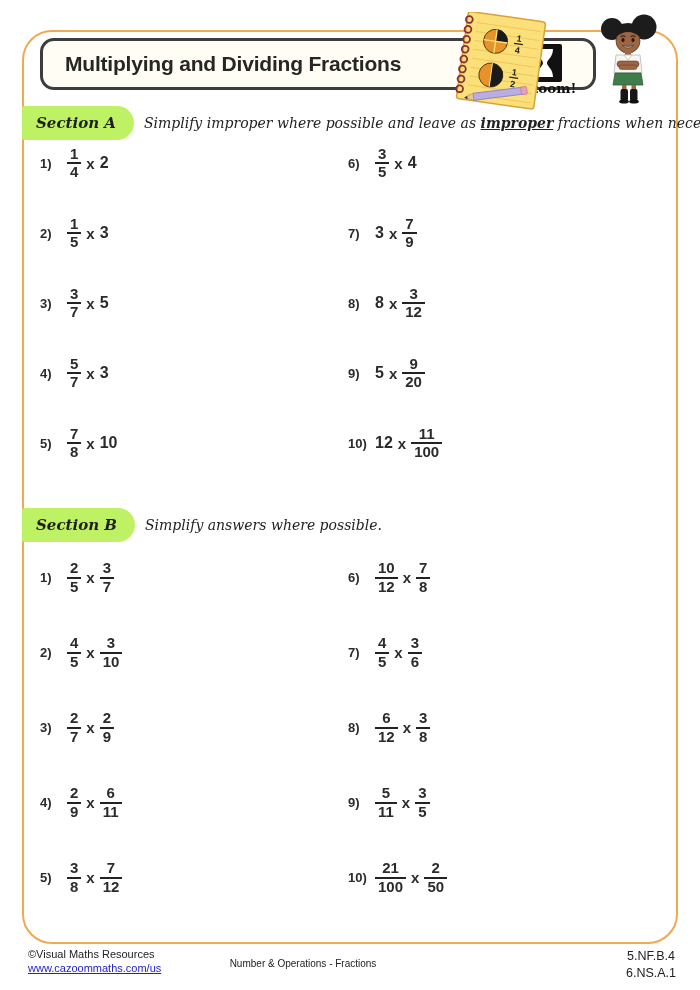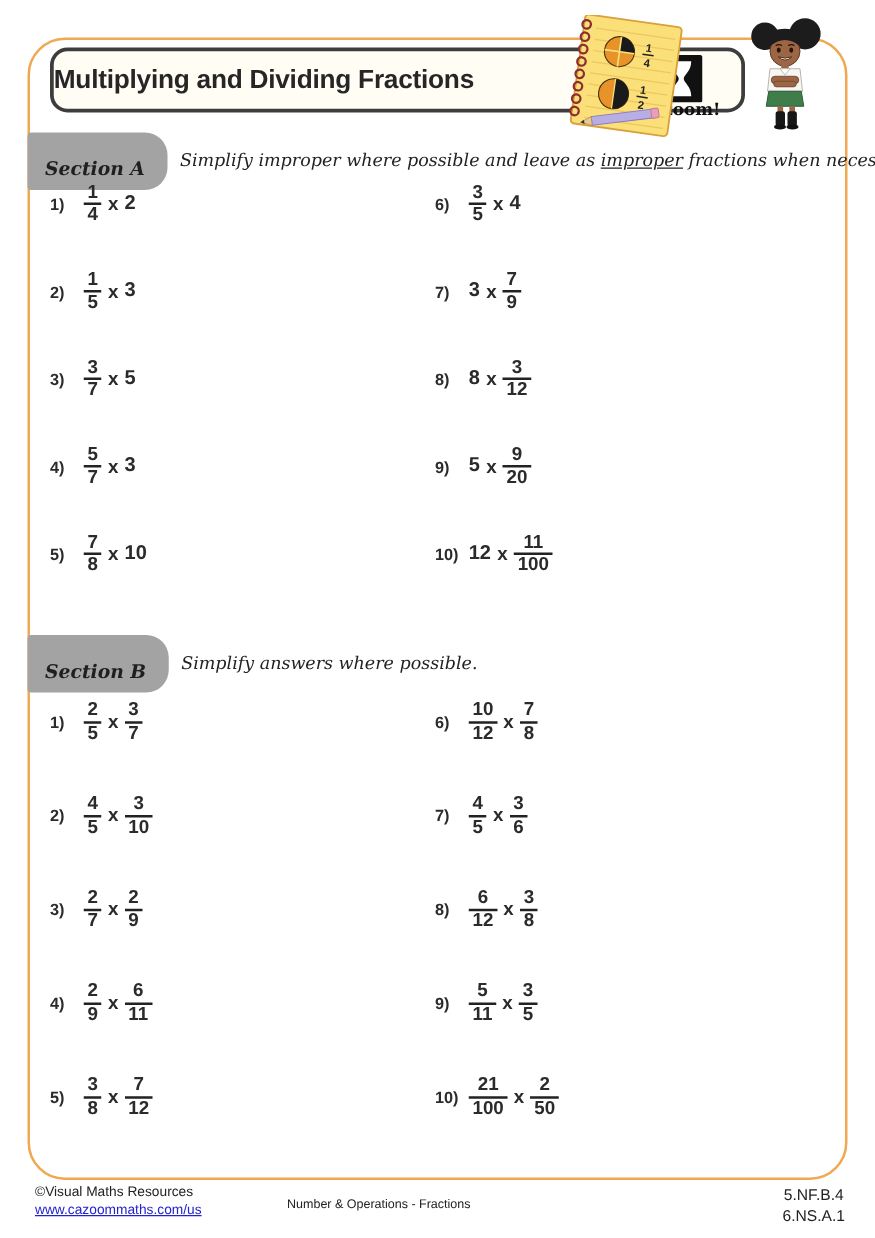--- a/index.html
+++ b/index.html
@@ -12,46 +12,46 @@
     position:absolute; left:22px; top:30px; width:656px; height:914px;
     border:2px solid #f0a851; border-radius:30px; z-index:1;
   }
   
   .title-box {
     position:absolute; left:40px; top:38px; width:556px; height:52px;
     border:3px solid #3d3d3d; border-radius:14px; background:#fffdf4;
     display:flex; align-items:center; z-index:2;
   }
   .title-box h1 {
-    font-size:21px; font-weight:bold; color:#262626; letter-spacing:-0.2px;
+    font-size:21px; font-weight:bold; color:#262626; margin-left:22px; letter-spacing:-0.2px;
   }
   .logo {
     position:absolute; right:6px; top:3px; width:84px; text-align:center; line-height:1;
   }
   .logo svg { display:block; margin:0 auto; }
   .logo-text {
     display:block; font-family:"DejaVu Serif", serif; font-weight:bold;
     font-size:13.5px; color:#111; margin-top:0px;
   }
   .notepad { position:absolute; left:438px; top:12px; z-index:3; }
   .character { position:absolute; left:596px; top:14px; z-index:3; }
   
   .sec-head { position:absolute; left:22px; display:flex; align-items:center; z-index:2; }
   #sec-head-0 { top:106px; } #sec-head-1 { top:508px; }
   .pill {
-    background:#a3a3a3; border-radius:3px 18px 18px 3px;
-    padding:20px 18px 8px 14px;
+    background:#bef264; border-radius:3px 18px 18px 3px;
+    padding:8px 18px 8px 14px;
     font-family:"DejaVu Serif", serif; font-style:italic; font-weight:bold;
     font-size:15px; color:#1f1f1f; white-space:nowrap;
   }
   .instr {
     margin-left:10px; font-family:"DejaVu Serif", serif; font-style:italic;
     font-size:14px; color:#222; white-space:nowrap;
   }
-  .instr .emph { font-weight:normal; text-decoration:underline; }
+  .instr .emph { font-weight:bold; text-decoration:underline; }
   
   .probgrid {
     position:absolute; left:40px; width:616px;
     display:grid; grid-template-columns:308px auto; grid-auto-flow:column; z-index:2;
   }
   #grid-0 { top:128px; grid-template-rows:repeat(5, 70px); }
   #grid-1 { top:540px; grid-template-rows:repeat(5, 75px); }
   .problem { display:flex; align-items:center; color:#2b2b2b; }
   .plabel { font-size:13px; font-weight:bold; min-width:20px; margin-right:7px; }
   .expr { display:flex; align-items:center; }

